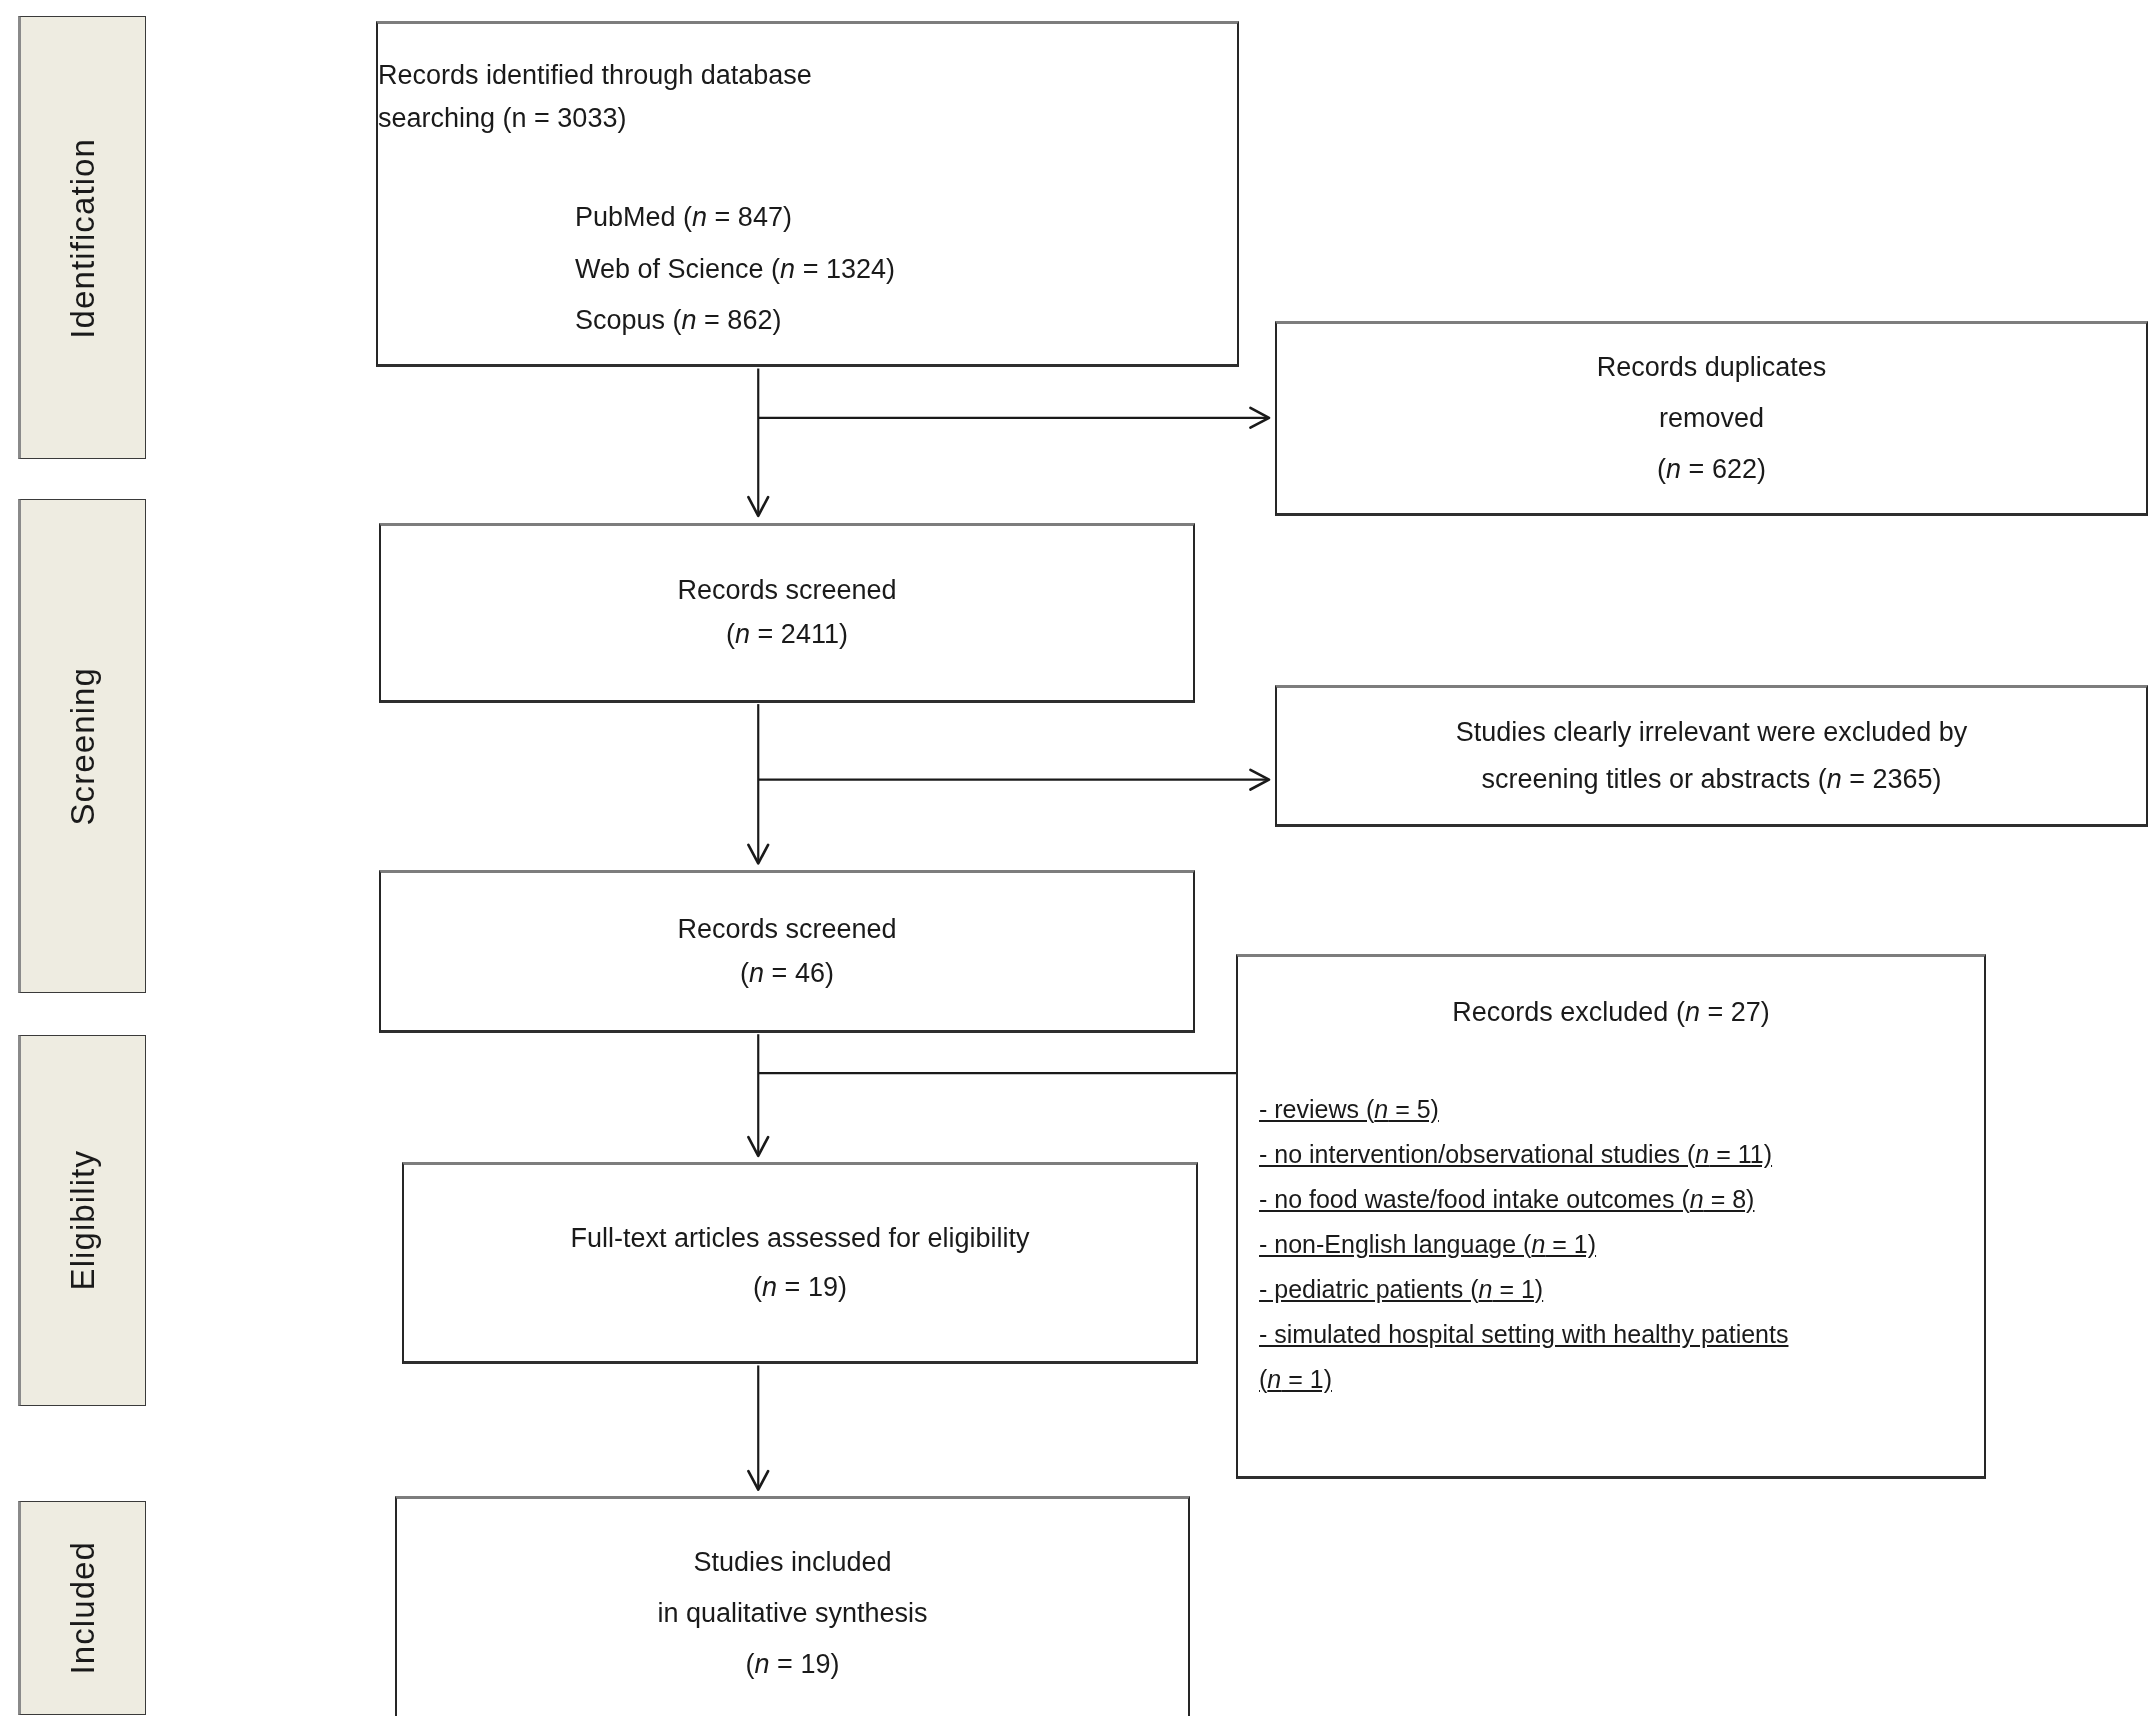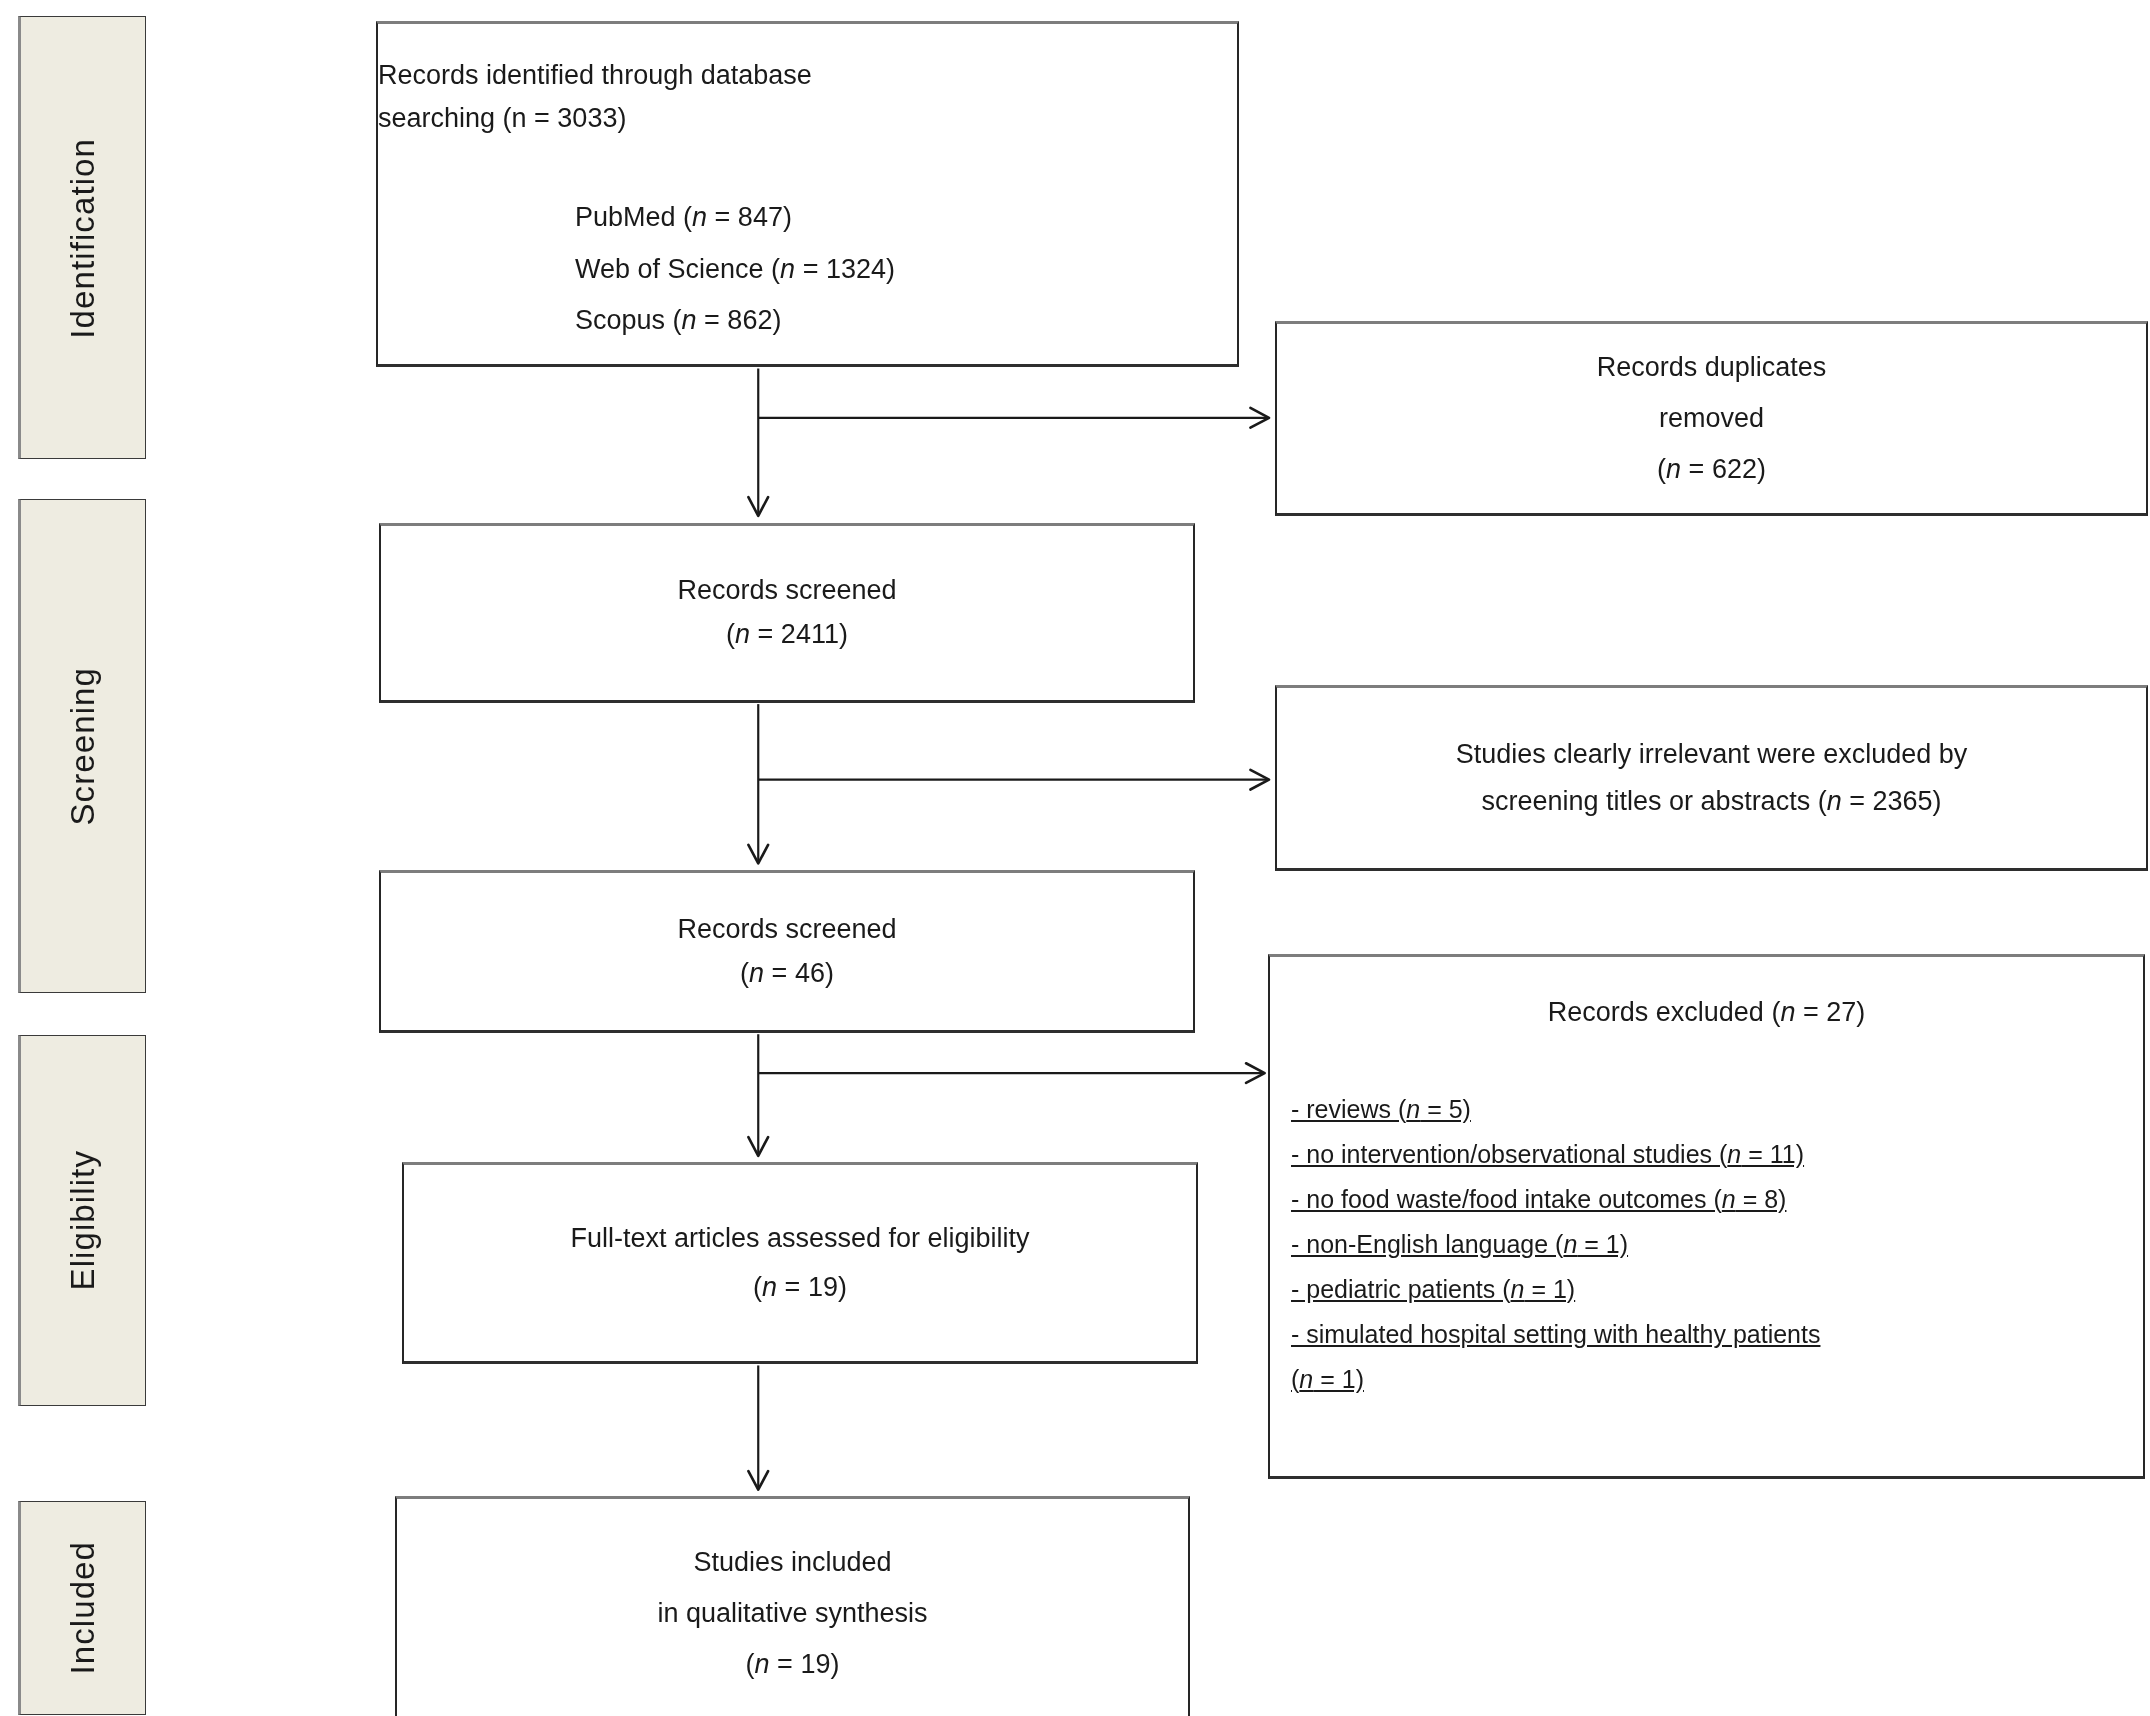--- a/index.html
+++ b/index.html
@@ -59,24 +59,24 @@
     align-items: center;
     justify-content: center;
     text-align: center;
   }
   #box-identified { left: 376px; top: 21px; width: 863px; height: 346px; }
   #box-identified .head { margin-top: 30px; text-align: left; line-height: 1.6; }
   #box-identified .sources { margin: 52px 0 0 197px; text-align: left; line-height: 1.9; }
 
   #box-duplicates { left: 1275px; top: 321px;  width: 873px; height: 195px; line-height: 1.9; }
   #box-screened1  { left: 379px;  top: 523px;  width: 816px; height: 180px; line-height: 1.62; }
-  #box-irrelevant { left: 1275px; top: 685px; width: 873px; height: 186px; line-height: 1.75; }
+  #box-irrelevant { left: 1275px; top: 685px; width: 873px; height: 142px; line-height: 1.75; }
   #box-screened2  { left: 379px;  top: 870px; width: 816px; height: 163px; line-height: 1.62; }
 
-  #box-excluded { left: 1268px; top: 954px; width: 877px; height: 525px; text-align: left; }
+  #box-excluded { left: 1236px; top: 954px; width: 750px; height: 525px; text-align: left; }
   #box-excluded .excl-title { margin-top: 37px; text-align: center; line-height: 1.4; }
   #box-excluded .excl-list { margin: 55px 0 0 0; padding: 0 16.4px 0 21px; font-size: 25px; line-height: 1.8; text-decoration: underline; }
 
   #box-fulltext { left: 402px; top: 1162px; width: 796px; height: 202px; line-height: 1.8; }
   #box-studies  { left: 395px; top: 1496px; width: 795px; height: 235px; line-height: 1.9; }
 
   .line { display: block; }
   i { font-style: italic; }
 </style>
 </head>

